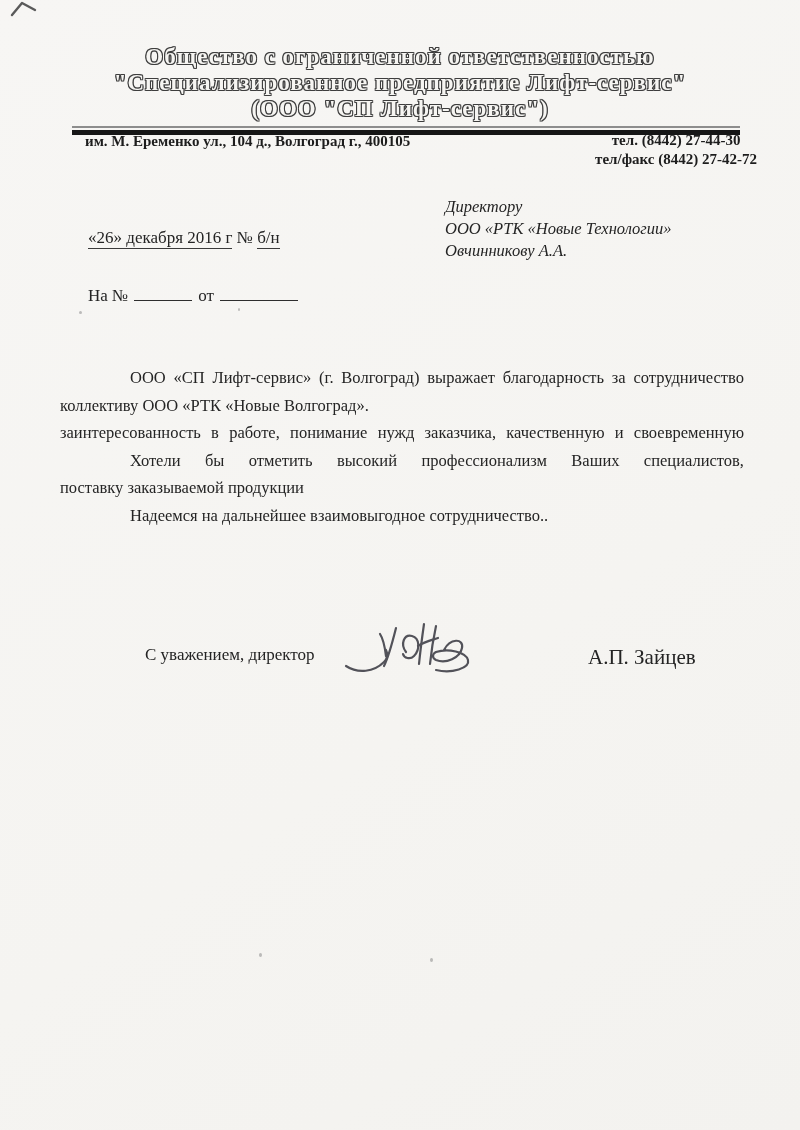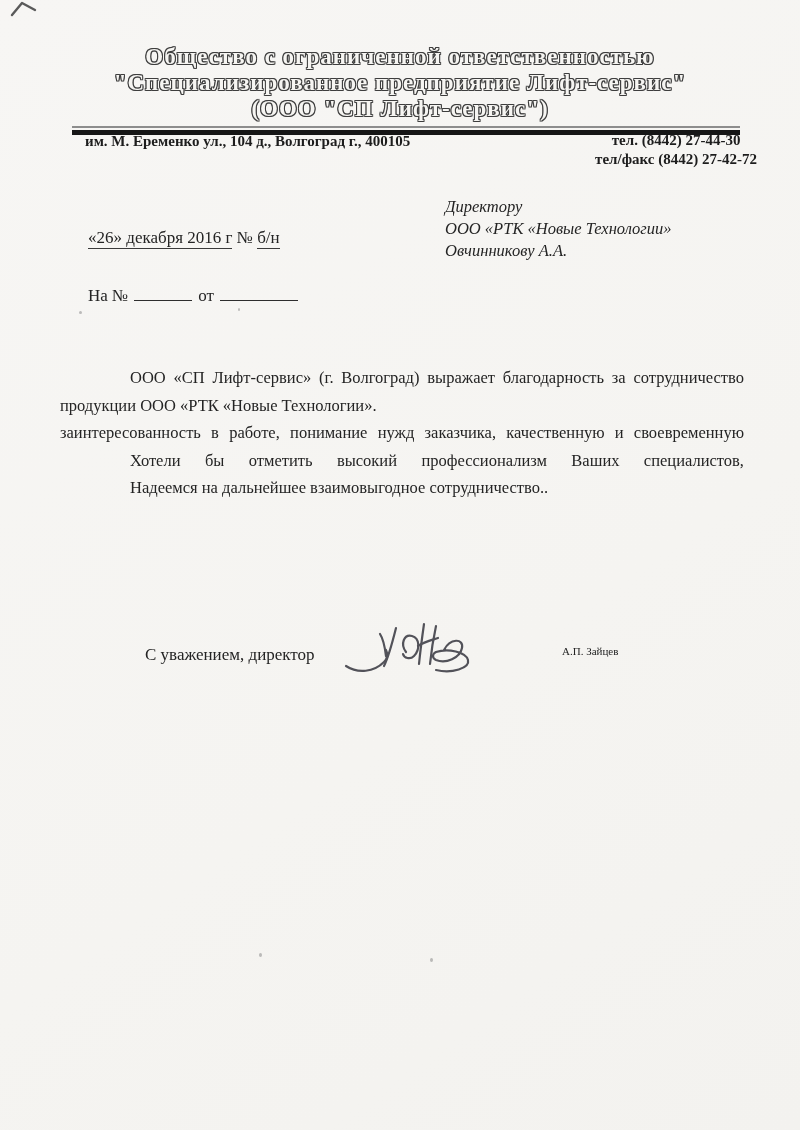--- a/index.html
+++ b/index.html
@@ -39,21 +39,21 @@
   .blank-2{width:78px; margin-left:6px;}
   .recipient{position:absolute; top:196px; left:445px; font-size:16.5px; line-height:22px;font-style:italic;}
   
   .body-text{position:absolute; top:364px; left:60px; width:684px; font-size:16.5px;}
   .bline{line-height:27.6px; text-align:justify;}
   .bline.indent{text-indent:70px;}
   .bline.stretch{text-align-last:justify; white-space:nowrap;}
   
   .closing{position:absolute; top:645px; left:145px; font-size:17px;text-align:right;}
   .sig-svg{position:absolute; top:614px; left:340px;}
-  .sig-name{position:absolute; top:645px; left:562px; font-size:11px;}
+  .sig-name{position:absolute; top:645px; left:588px; font-size:21px;}
   
   .corner-mark{position:absolute; top:0; left:8px;}
   .speck{position:absolute; background:#8a8a8a; opacity:.55; border-radius:50%;}
 </style>
 </head>
 <body>
 
 <div class="page">
 
   <svg class="corner-mark" width="34" height="20" viewBox="0 0 34 20">
@@ -89,25 +89,26 @@
 
   <div class="recipient">
     <div>Директору</div>
     <div>ООО «РТК «Новые Технологии»</div>
     <div>Овчинникову А.А.</div>
   </div>
 
   <div class="body-text">
       <div class="paragraph">
         <div class="bline indent stretch">ООО «СП Лифт-сервис» (г. Волгоград) выражает благодарность за сотрудничество</div>
-        <div class="bline">продукции ООО «РТК «Новые Технологии».</div>
+        <div class="bline">коллективу ООО «РТК «Новые Волгоград».</div>
       </div>
       <div class="paragraph">
         <div class="bline stretch">заинтересованность в работе, понимание нужд заказчика, качественную и своевременную</div>
         <div class="bline indent stretch">Хотели бы отметить высокий профессионализм Ваших специалистов,</div>
+        <div class="bline">поставку заказываемой продукции</div>
       </div>
       <div class="paragraph">
         <div class="bline indent">Надеемся на дальнейшее взаимовыгодное сотрудничество..</div>
       </div>
     </div>
 
   <div class="closing">С уважением, директор</div>
   <svg class="sig-svg" width="150" height="72" viewBox="0 0 150 72">
     <g fill="none" stroke="#45454d" stroke-width="2.2" stroke-linecap="round" opacity="0.92">
       <path d="M6,52 C18,60 34,58 44,48 C48,44 48,40 46,36"></path>

